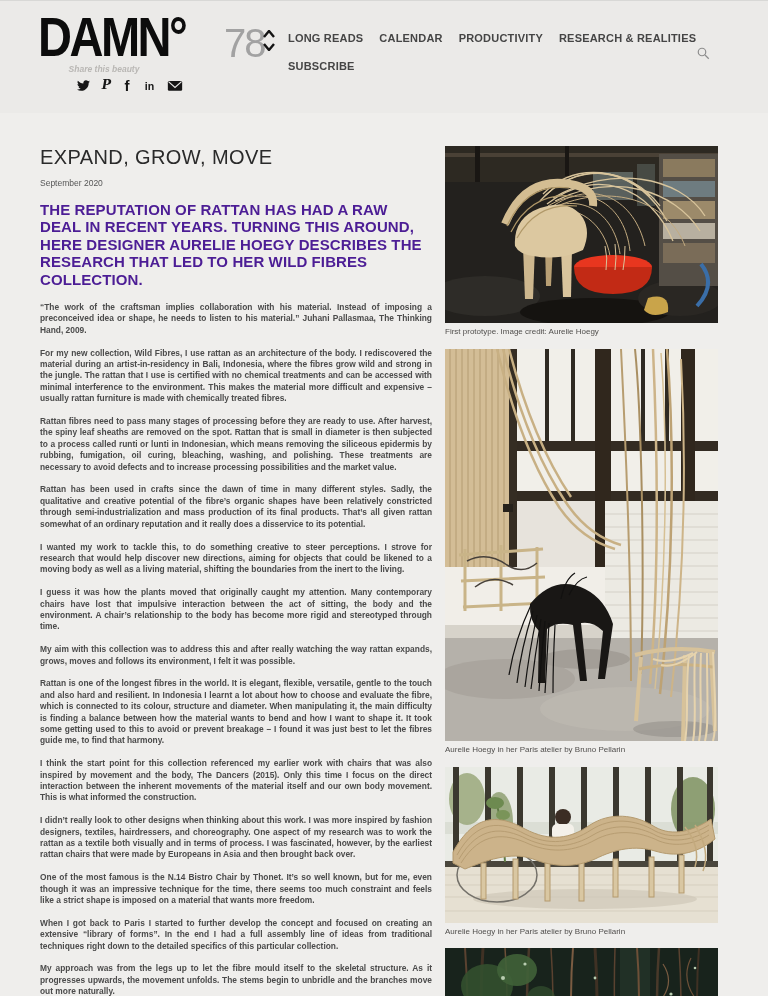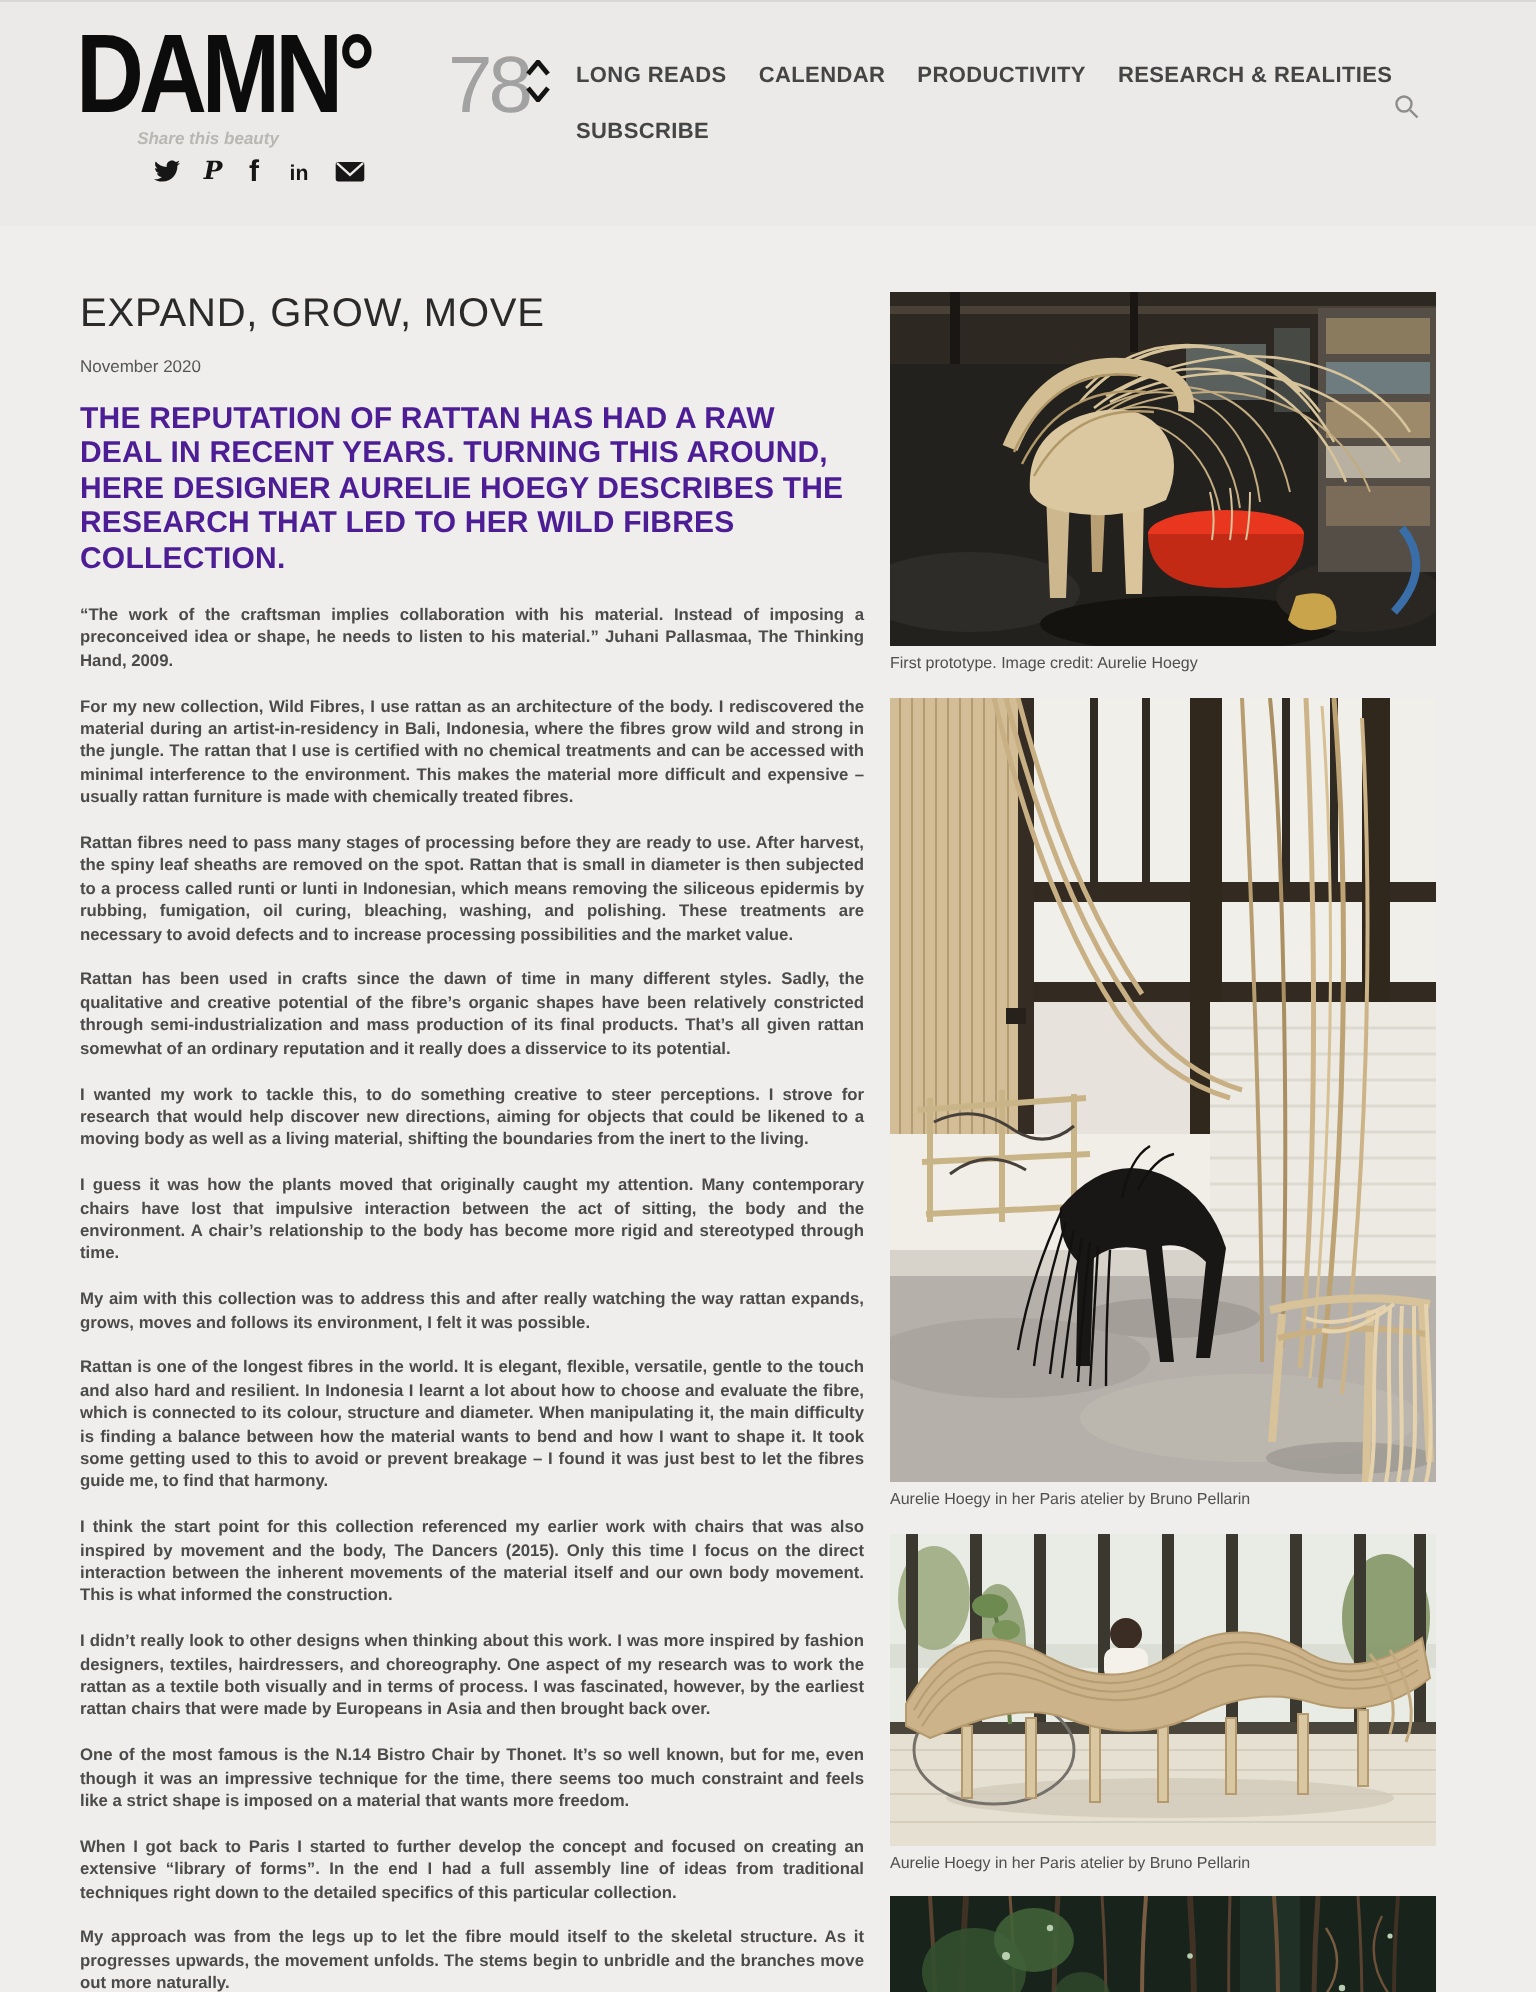--- a/index.html
+++ b/index.html
@@ -103,21 +103,21 @@
     <span>
       <svg width="16" height="13" viewBox="0 0 24 20">
           <rect x="1" y="3" width="22" height="15" rx="2" fill="#161616"></rect>
           <polyline points="2,4 12,13 22,4" fill="none" stroke="#ebeae8" stroke-width="1.8"></polyline>
         </svg>
     </span>
   </div>
 
   <main class="col-text">
     <h1 class="article-title">EXPAND, GROW, MOVE</h1>
-    <div class="date">November 2020</div>
+    <div class="date">September 2020</div>
     <p class="intro">THE REPUTATION OF RATTAN HAS HAD A RAW DEAL IN RECENT YEARS. TURNING THIS AROUND, HERE DESIGNER AURELIE HOEGY DESCRIBES THE RESEARCH THAT LED TO HER WILD FIBRES COLLECTION.</p>
     <div>
         <p class="body-p">“The work of the craftsman implies collaboration with his material. Instead of imposing a preconceived idea or shape, he needs to listen to his material.” Juhani Pallasmaa, The Thinking Hand, 2009.</p>
         <p class="body-p">For my new collection, Wild Fibres, I use rattan as an architecture of the body. I rediscovered the material during an artist-in-residency in Bali, Indonesia, where the fibres grow wild and strong in the jungle. The rattan that I use is certified with no chemical treatments and can be accessed with minimal interference to the environment. This makes the material more difficult and expensive – usually rattan furniture is made with chemically treated fibres.</p>
         <p class="body-p">Rattan fibres need to pass many stages of processing before they are ready to use. After harvest, the spiny leaf sheaths are removed on the spot. Rattan that is small in diameter is then subjected to a process called runti or lunti in Indonesian, which means removing the siliceous epidermis by rubbing, fumigation, oil curing, bleaching, washing, and polishing. These treatments are necessary to avoid defects and to increase processing possibilities and the market value.</p>
         <p class="body-p">Rattan has been used in crafts since the dawn of time in many different styles. Sadly, the qualitative and creative potential of the fibre’s organic shapes have been relatively constricted through semi-industrialization and mass production of its final products. That’s all given rattan somewhat of an ordinary reputation and it really does a disservice to its potential.</p>
         <p class="body-p">I wanted my work to tackle this, to do something creative to steer perceptions. I strove for research that would help discover new directions, aiming for objects that could be likened to a moving body as well as a living material, shifting the boundaries from the inert to the living.</p>
         <p class="body-p">I guess it was how the plants moved that originally caught my attention. Many contemporary chairs have lost that impulsive interaction between the act of sitting, the body and the environment. A chair’s relationship to the body has become more rigid and stereotyped through time.</p>
         <p class="body-p">My aim with this collection was to address this and after really watching the way rattan expands, grows, moves and follows its environment, I felt it was possible.</p>
         <p class="body-p">Rattan is one of the longest fibres in the world. It is elegant, flexible, versatile, gentle to the touch and also hard and resilient. In Indonesia I learnt a lot about how to choose and evaluate the fibre, which is connected to its colour, structure and diameter. When manipulating it, the main difficulty is finding a balance between how the material wants to bend and how I want to shape it. It took some getting used to this to avoid or prevent breakage – I found it was just best to let the fibres guide me, to find that harmony.</p>

